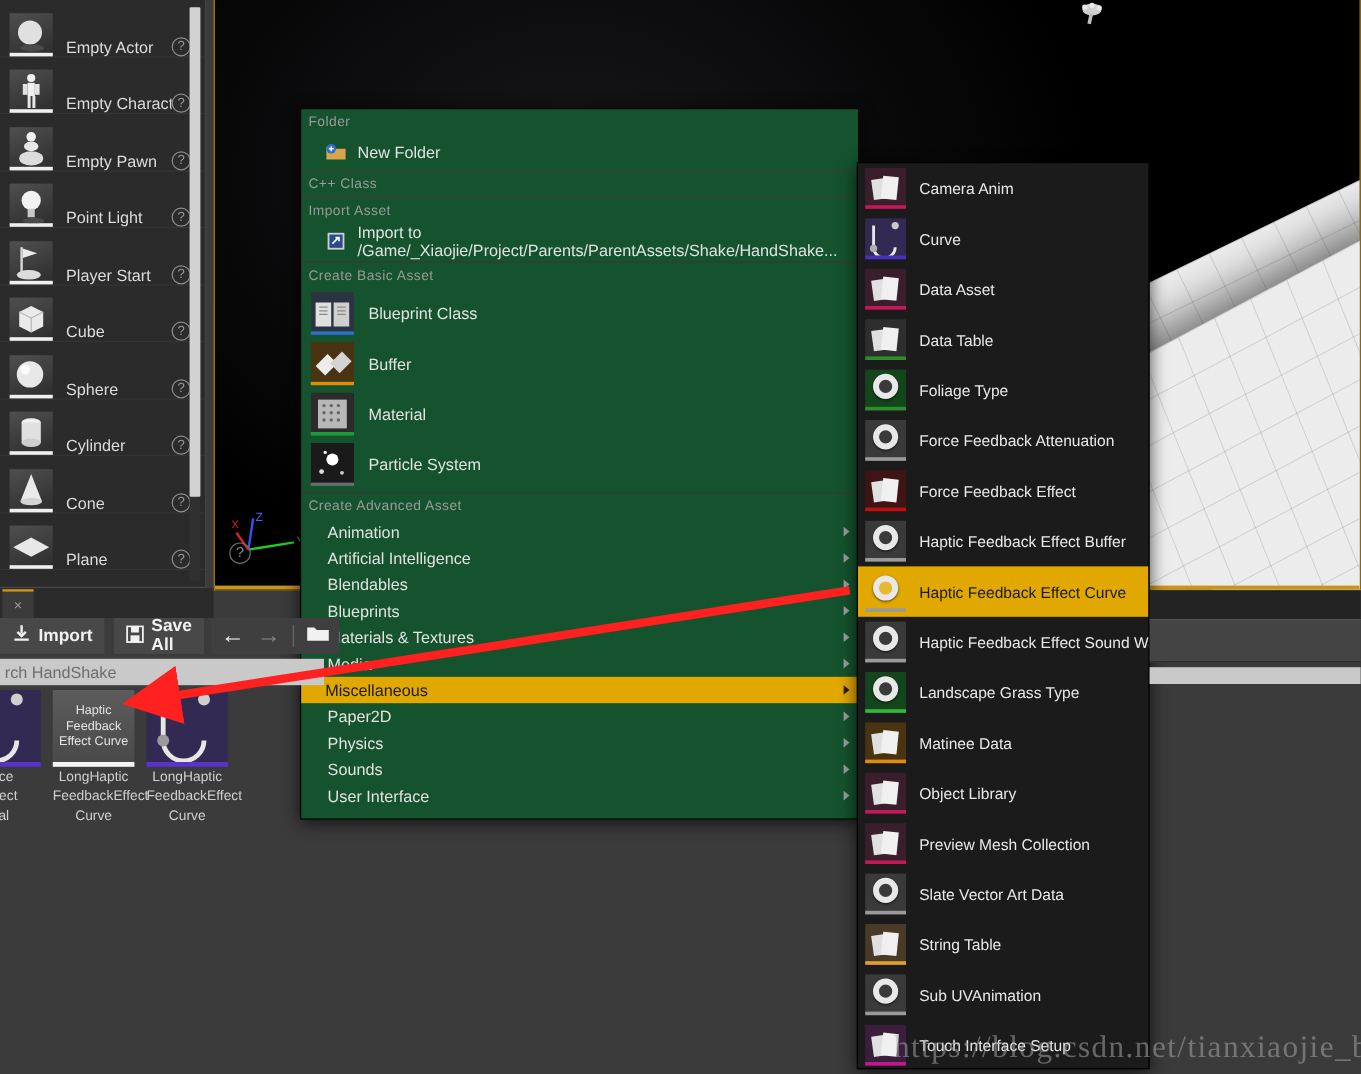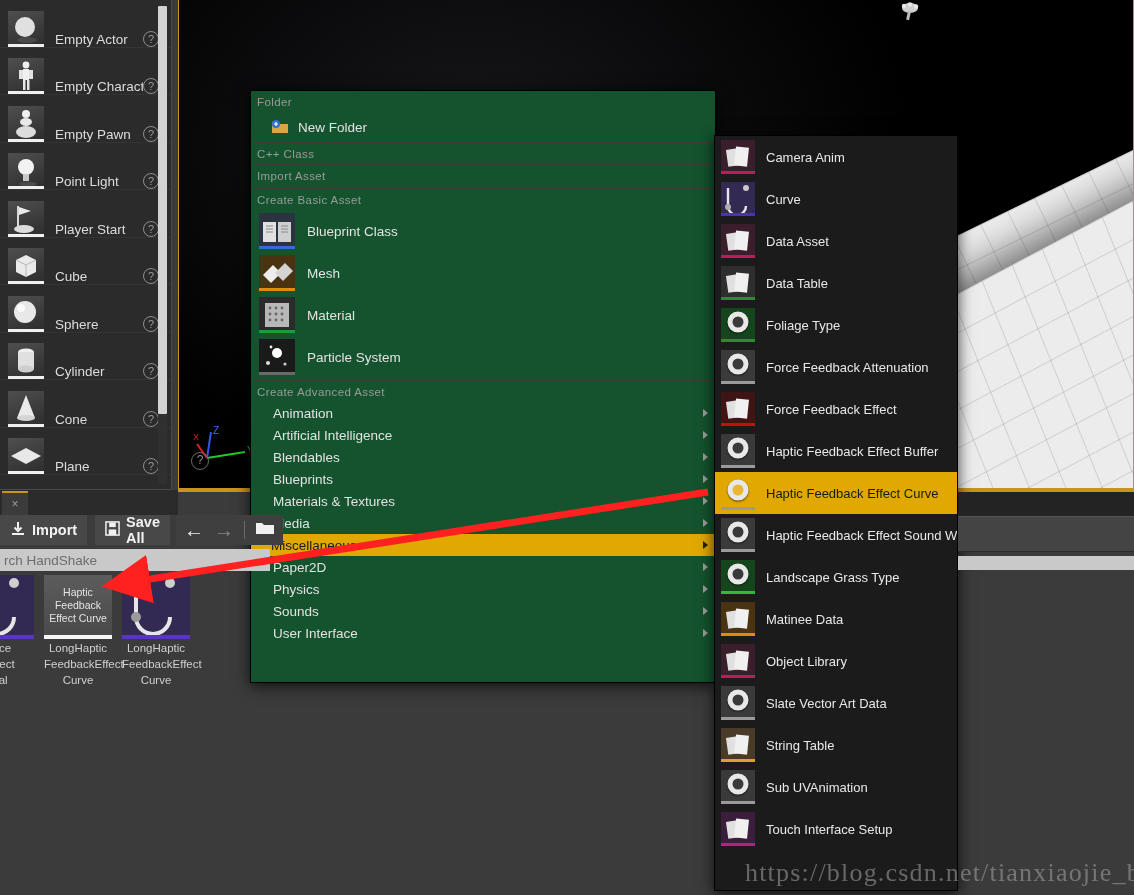--- a/index.html
+++ b/index.html
@@ -375,20 +375,28 @@
         <div class="ctx-row">
           <span class="ic"><svg width="18" height="18" viewBox="0 0 18 18">
               <path d="M1 4h6l1.5 2H17v9H1z" fill="#d8a54a"></path>
               <circle cx="5" cy="6" r="4" fill="#2f6fd0"></circle>
               <path d="M5 4v4M3 6h4" stroke="#fff" stroke-width="1.2"></path>
             </svg></span>
           <span>New Folder</span>
         </div>
         <div class="ctx-head ctx-head-line">C++ Class</div>
         <div class="ctx-head ctx-head-line">Import Asset</div>
+        <div class="ctx-row">
+          <span class="ic"><svg width="18" height="18" viewBox="0 0 18 18">
+              <rect x="2" y="2" width="14" height="14" fill="#cfcfcf"></rect>
+              <rect x="3.5" y="3.5" width="11" height="11" fill="#2a4a8a"></rect>
+              <path d="M6 11l5-5M8.5 6h3v3" stroke="#fff" stroke-width="1.4" fill="none"></path>
+            </svg></span>
+          <span>Import to /Game/_Xiaojie/Project/Parents/ParentAssets/Shake/HandShake...</span>
+        </div>
       </div>
     <div class="ctx-sep"></div>
     <div class="ctx-head">Create Basic Asset</div>
     <div id="ctx-basic">
         <div class="ctx-basic">
           <span class="bic" style="border-bottom:3px solid #2f6fd0;"><svg width="36" height="36">
               <rect width="36" height="36" fill="#2b3240"></rect>
               <path d="M4 9h13v20H4z" fill="#e0e0e0"></path>
               <path d="M19 9h13v20H19z" fill="#cfcfcf"></path>
               <g stroke="#8a8a8a" stroke-width="1">
@@ -396,21 +404,21 @@
               </g>
             </svg></span>
           <span>Blueprint Class</span>
         </div>
         <div class="ctx-basic">
           <span class="bic" style="border-bottom:3px solid #e08b10;"><svg width="36" height="36">
               <rect width="36" height="36" fill="#4a3310"></rect>
               <path d="M4 20l10-10 8 8-10 10z" fill="#ececec"></path>
               <path d="M16 18l10-10 8 8-10 10z" fill="#d4d4d4"></path>
             </svg></span>
-          <span>Mesh</span>
+          <span>Buffer</span>
         </div>
         <div class="ctx-basic">
           <span class="bic" style="border-bottom:3px solid #1d9b3c;"><svg width="36" height="36">
               <rect width="36" height="36" fill="#2b2b2b"></rect>
               <rect x="6" y="6" width="24" height="24" fill="#b8b8b8"></rect>
               <g fill="#666">
                 <circle cx="11" cy="11" r="1.4"></circle>
                 <circle cx="17" cy="11" r="1.4"></circle>
                 <circle cx="23" cy="11" r="1.4"></circle>
                 <circle cx="11" cy="17" r="1.4"></circle>
@@ -578,20 +586,29 @@
           <span class="sub-label">Matinee Data</span>
         </div>
         <div class="sub-row">
           <span class="sub-ic" style="background:#3b1e2c;border-bottom:3px solid #c01a5a;">
             <svg class="curveglyph" width="34" height="34">
               <rect x="6" y="9" width="13" height="17" fill="#e0e0e0" transform="rotate(-8 12 17)"></rect>
               <rect x="14" y="7" width="13" height="19" fill="#f0f0f0" transform="rotate(6 20 17)"></rect>
             </svg>
           </span>
           <span class="sub-label">Object Library</span>
+        </div>
+        <div class="sub-row">
+          <span class="sub-ic" style="background:#3b1e2c;border-bottom:3px solid #c01a5a;">
+            <svg class="curveglyph" width="34" height="34">
+              <rect x="6" y="9" width="13" height="17" fill="#e0e0e0" transform="rotate(-8 12 17)"></rect>
+              <rect x="14" y="7" width="13" height="19" fill="#f0f0f0" transform="rotate(6 20 17)"></rect>
+            </svg>
+          </span>
+          <span class="sub-label">Preview Mesh Collection</span>
         </div>
         <div class="sub-row">
           <span class="sub-ic" style="background:#3a3a3a;border-bottom:3px solid #9a9a9a;">
             <div class="ring"></div>
           </span>
           <span class="sub-label">Slate Vector Art Data</span>
         </div>
         <div class="sub-row">
           <span class="sub-ic" style="background:#4a3a28;border-bottom:3px solid #e0a030;">
             <svg class="curveglyph" width="34" height="34">

